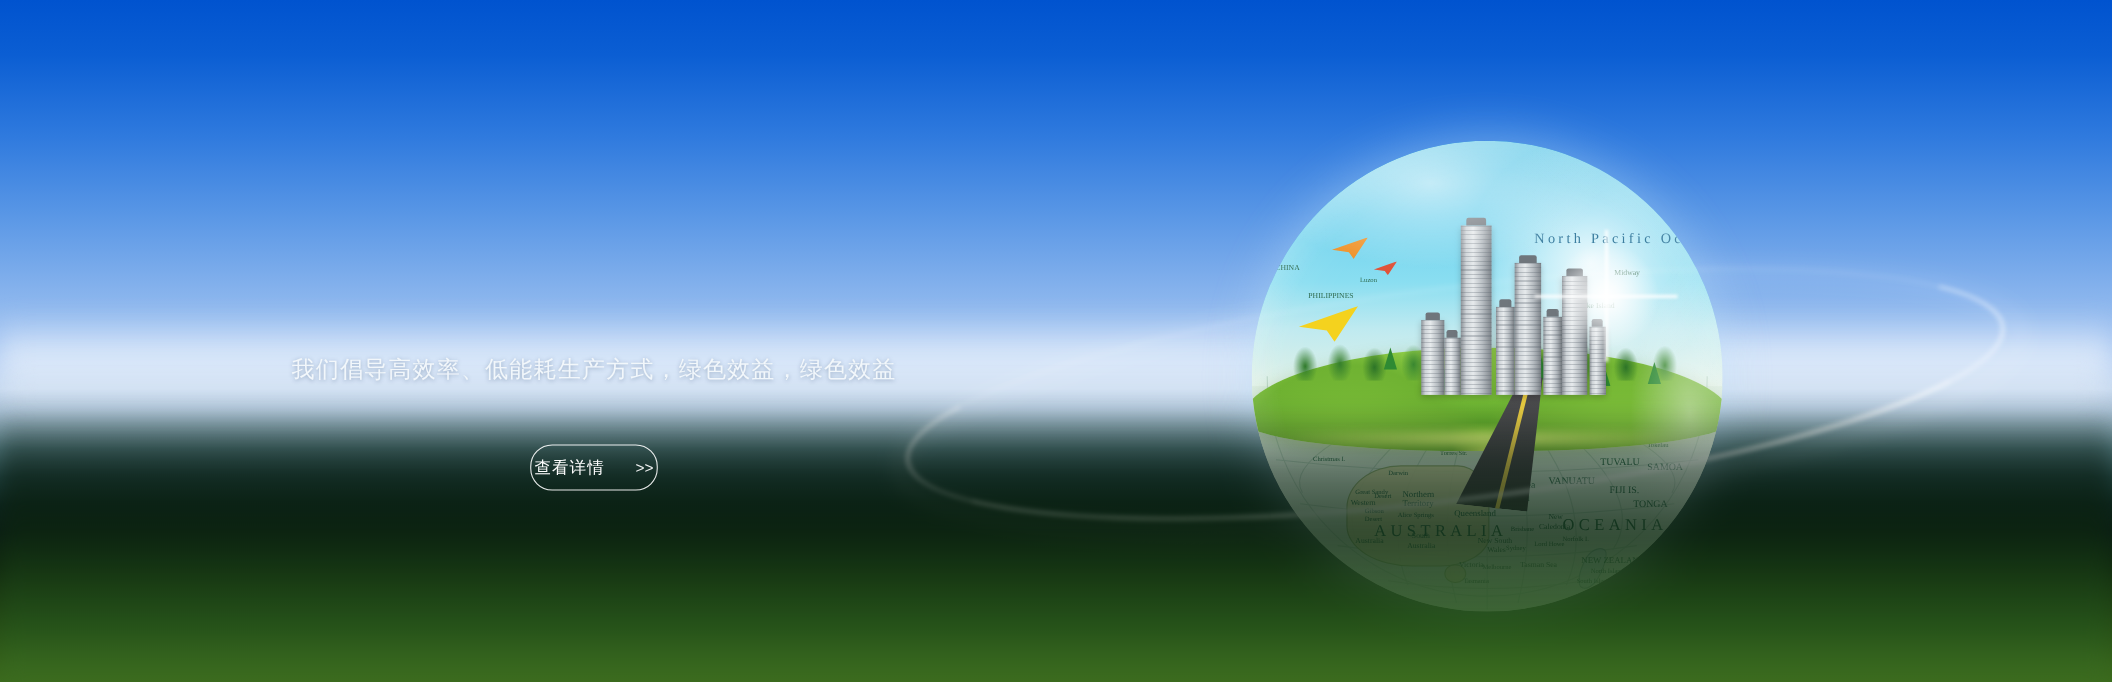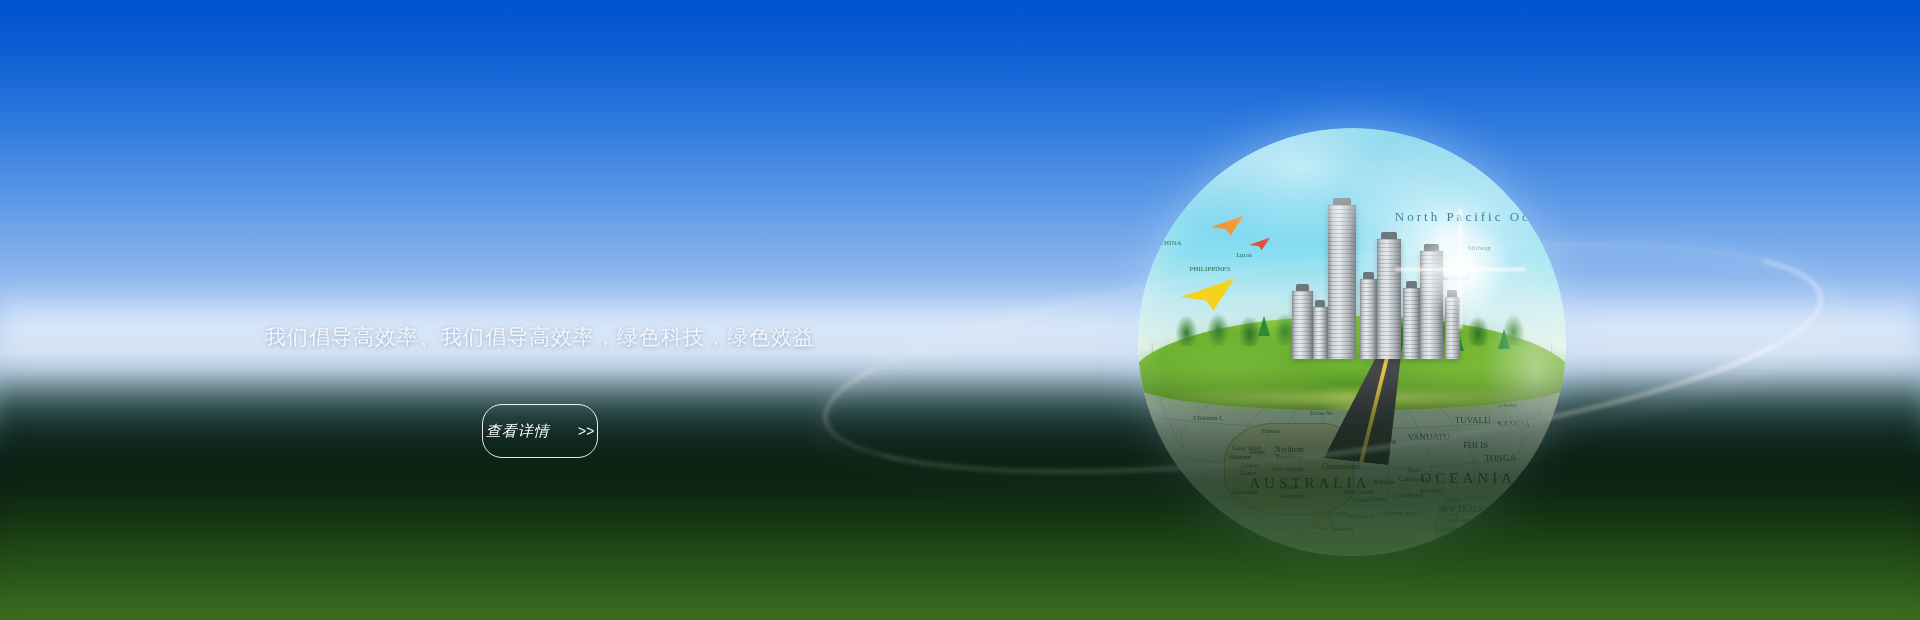--- a/index.html
+++ b/index.html
@@ -59,27 +59,26 @@
   }
   .subline{
     position:absolute;left:0;right:0;top:322px;text-align:center;
     color:#f2f7fb;font-size:21px;line-height:30px;letter-spacing:1px;
     font-weight:400;white-space:nowrap;
     text-shadow:0 1px 4px rgba(20,50,90,.35);
   }
   .cta-wrap{position:absolute;left:0;right:0;top:404px;text-align:center;}
   .cta{
     display:inline-flex;align-items:center;justify-content:center;gap:28px;
-    width:116px;height:54px;padding:0 14px;
+    width:116px;height:42px;padding:0 14px;
     border:1px solid rgba(255,255,255,.9);border-radius:20px;
     background:transparent;color:#ffffff;
     font-size:15px;letter-spacing:1px;white-space:nowrap;
     font-family:"Liberation Sans","DejaVu Sans",sans-serif;
     cursor:pointer;
-    font-style:italic;
   }
   .cta .chev{font-size:14px;letter-spacing:0;opacity:.95;}
 
   
   .globe-stage{position:absolute;left:1120px;top:110px;width:520px;height:470px;}
 
   
   .halo{
     position:absolute;left:-300px;top:150px;width:1000px;height:190px;
     border-radius:50%;
@@ -380,21 +379,21 @@
       <div class="glass"></div>
     </div>
 
     <div class="globe-shadow"></div>
     <div class="halo"></div>
   </div>
 
   <div class="ground"></div>
 
   <div class="copy">
-    <div class="subline">我们倡导高效率、我们倡导高效率，绿色科技，绿色效益</div>
+    <div class="subline">我们倡导高效率、低能耗生产方式，绿色效益，绿色效益</div>
     <div class="cta-wrap">
       <button class="cta">
         <span>查看详情</span>
         <span class="chev">&gt;&gt;</span>
       </button>
     </div>
   </div>
 
 </div>
 

